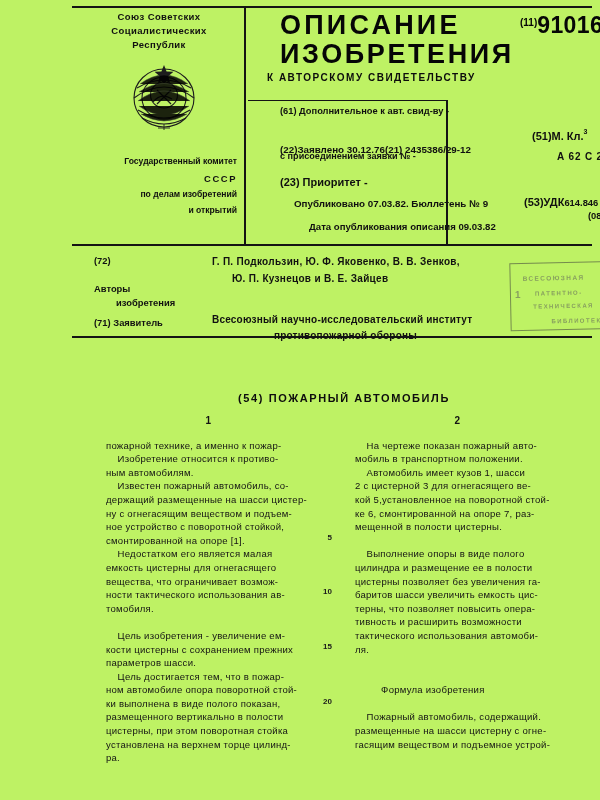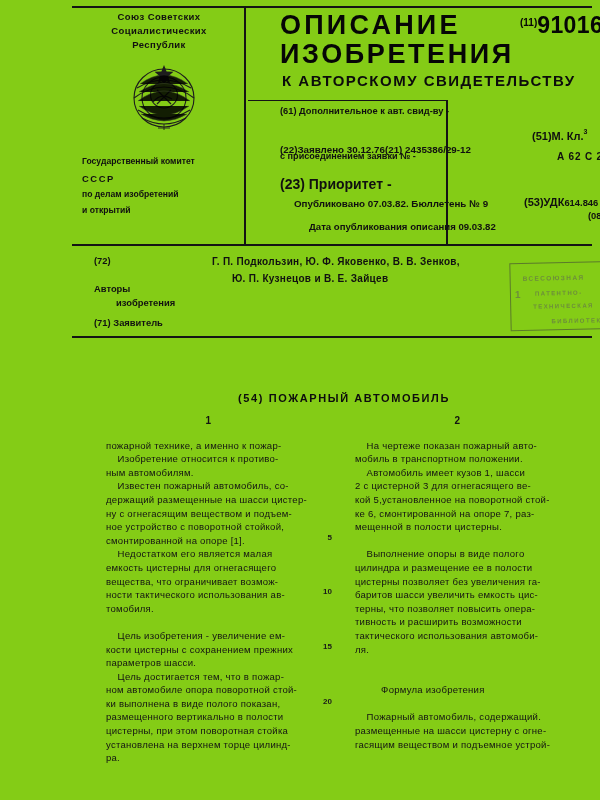--- a/index.html
+++ b/index.html
@@ -12,21 +12,21 @@
     height: 800px;
     font-family: "Liberation Sans", sans-serif;
     color: #111;
     position: relative;
     overflow: hidden;
   }
 
   .page {
     position: absolute;
     inset: 0;
-    background: #84cc16;
+    background: #bef264;
   }
 
   
   .biblio {
     position: absolute;
     left: 72px;
     top: 6px;
     width: 520px;
     height: 330px;
   }
@@ -57,21 +57,21 @@
     top: 48px;
     width: 72px;
     height: 78px;
   }
 
   .gos-block {
     position: absolute;
     left: 10px;
     top: 148px;
     width: 155px;
-    text-align: left;
+    text-align: right;
     font-size: 8.6px;
     font-weight: bold;
     line-height: 1.85;
     color: #101010;
   }
   .gos-block span { display: block; }
   .gos-block .big { font-size: 9.4px; letter-spacing: 1.6px; }
 
   
   .opisanie {
@@ -89,23 +89,23 @@
     position: absolute;
     left: 208px;
     top: 33px;
     font-size: 27px;
     font-weight: bold;
     letter-spacing: 2.6px;
     color: #060606;
   }
   .kavt {
     position: absolute;
-    left: 210px;
+    left: 195px;
     top: 66px;
-    font-size: 15px;
+    font-size: 10px;
     font-weight: bold;
     letter-spacing: 1.5px;
     color: #0c0c0c;
   }
 
   .patnum {
     position: absolute;
     left: 448px;
     top: 6px;
     font-size: 23px;
@@ -123,21 +123,21 @@
   .bib-row {
     position: absolute;
     font-size: 9.6px;
     color: #101010;
     white-space: nowrap;
   }
 
   .f61 { left: 208px; top: 100px; font-weight: bold; font-size: 9.3px; }
   .f22 { left: 208px; top: 122px; font-weight: bold; font-size: 9.8px; margin-top: 16px; }
   .f22b { left: 208px; top: 145px; font-weight: bold; font-size: 9.1px; }
-  .f23 { left: 208px; top: 170px; font-weight: bold; font-size: 14px; }
+  .f23 { left: 208px; top: 170px; font-weight: bold; font-size: 11px; }
   .f-pub { left: 222px; top: 192px; font-weight: bold; font-size: 9.8px; }
   .f-date { left: 237px; top: 215px; font-weight: bold; font-size: 9.6px; }
 
   .f51 { left: 460px; top: 122px; font-weight: bold; font-size: 11px; }
   .f51 .sup { font-size: 7px; vertical-align: 6px; }
   .f51cls { left: 485px; top: 145px; font-weight: bold; font-size: 10px; letter-spacing: 0.8px;}
 
   .f53 { left: 452px; top: 190px; font-weight: bold; font-size: 11px; }
   .f53 .udc { font-size: 9.4px; }
   .f53b { left: 516px; top: 204px; font-weight: bold; font-size: 9.4px; }
@@ -332,20 +332,24 @@
     <div class="lbl-72">
       <span><span>(72)</span>&nbsp;&nbsp;<span>Авторы</span></span>
       <span class="ind">изобретения</span>
     </div>
     <div class="authors">
       <div>Г. П. Подкользин, Ю. Ф. Яковенко, В. В. Зенков,</div>
       <div class="l2">Ю. П. Кузнецов и В. Е. Зайцев</div>
     </div>
 
     <div class="lbl-71">(71) Заявитель</div>
+    <div class="applicant">
+      <div>Всесоюзный научно-исследовательский институт</div>
+      <div class="l2">противопожарной обороны</div>
+    </div>
 
     <div class="stamp">
       <div class="s-line s1">ВСЕСОЮЗНАЯ</div>
       <div class="s-line s2">ПАТЕНТНО-</div>
       <div class="s-line s3">ТЕХНИЧЕСКАЯ</div>
       <div class="s-line s4">1</div>
 
       <div class="s-line s6">БИБЛИОТЕКА</div>
     </div>
   </div>

